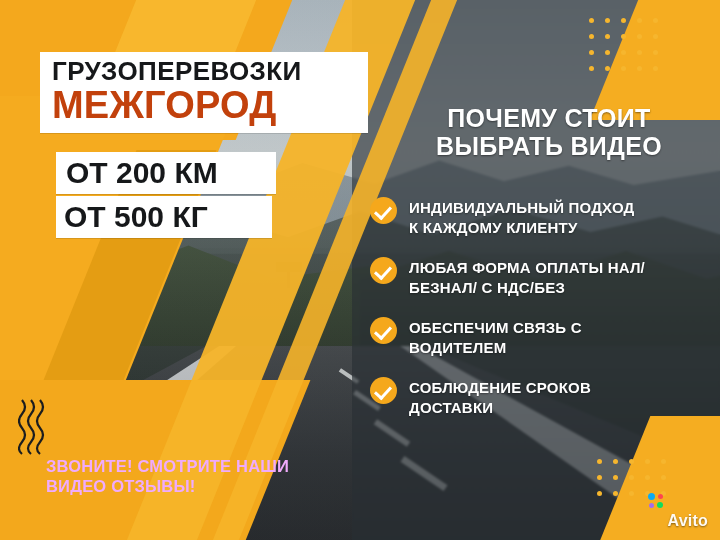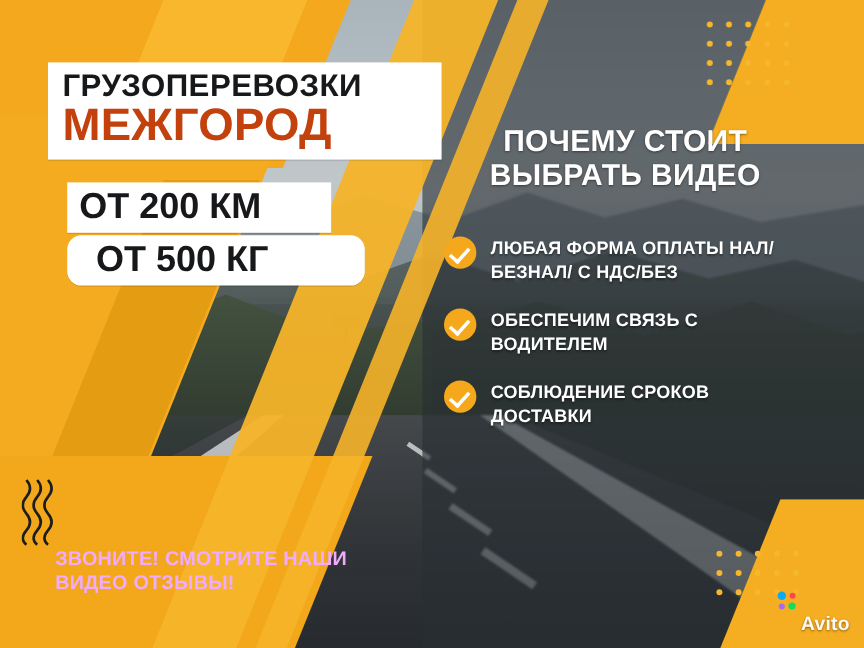--- a/index.html
+++ b/index.html
@@ -209,22 +209,21 @@
   .hl1 .l2 {
     font-size: 38px; font-weight: 700; letter-spacing: .2px;
     color: #c2410c; line-height: 1.02; margin-top: 1px;
   }
   .hl2 {
     left: 56px; top: 152px; width: 200px;
     padding: 5px 10px 5px;
   }
   .hl3 {
     left: 56px; top: 196px; width: 200px;
-    padding: 5px 24px 5px;
-    border-radius: 12px;
+    padding: 5px 8px 5px;
   }
   .hl2 .t, .hl3 .t {
     font-size: 30px; font-weight: 700; color: #16181a;
     line-height: 1.06; white-space: nowrap;
   }
   .hl-num { font-weight: 700; }
 
   
   .cta {
     position: absolute;
@@ -233,21 +232,21 @@
     color: #f0abfc;
     font-size: 16.5px;
     font-weight: 700;
     line-height: 1.22;
     letter-spacing: .2px;
   }
 
   
   .r-title {
     position: absolute;
-    left: 356px; top: 104px; width: 330px;
+    left: 384px; top: 104px; width: 330px;
     text-align: center;
     color: #ffffff;
     font-size: 25px;
     font-weight: 700;
     line-height: 1.12;
     letter-spacing: .3px;
     text-shadow: 0 1px 2px rgba(0,0,0,.45);
   }
 
   .feature-list {
@@ -417,20 +416,27 @@
     <div>ВИДЕО ОТЗЫВЫ!</div>
   </div>
 
   <div class="r-title">
     <div>ПОЧЕМУ СТОИТ</div>
     <div>ВЫБРАТЬ ВИДЕО</div>
   </div>
 
   <div class="feature-list">
 
+    <div class="feature">
+      <span class="check"></span>
+      <span class="feature-text">
+        <span>ИНДИВИДУАЛЬНЫЙ ПОДХОД</span><br>
+        <span>К  КАЖДОМУ КЛИЕНТУ</span>
+      </span>
+    </div>
 
 
     <div class="feature">
       <span class="check"></span>
       <span class="feature-text">
         <span>ЛЮБАЯ ФОРМА ОПЛАТЫ НАЛ/</span><br>
         <span>БЕЗНАЛ/ С НДС/БЕЗ</span>
       </span>
     </div>
 

